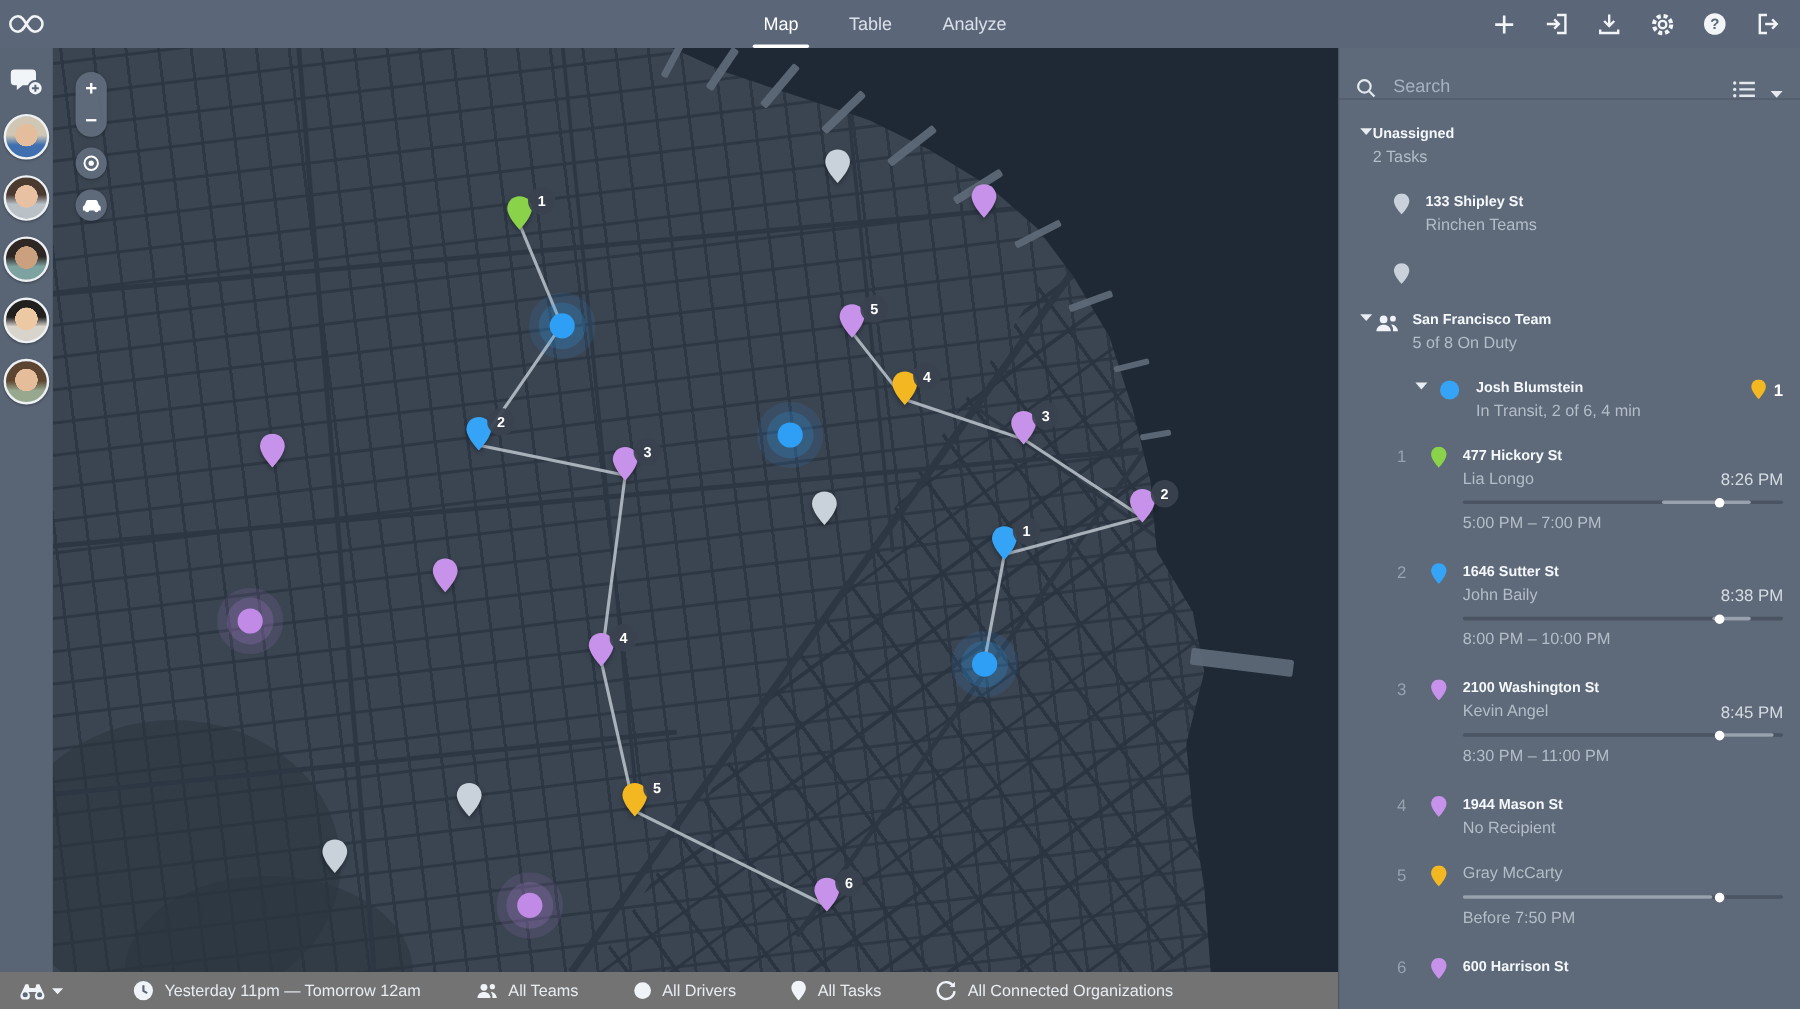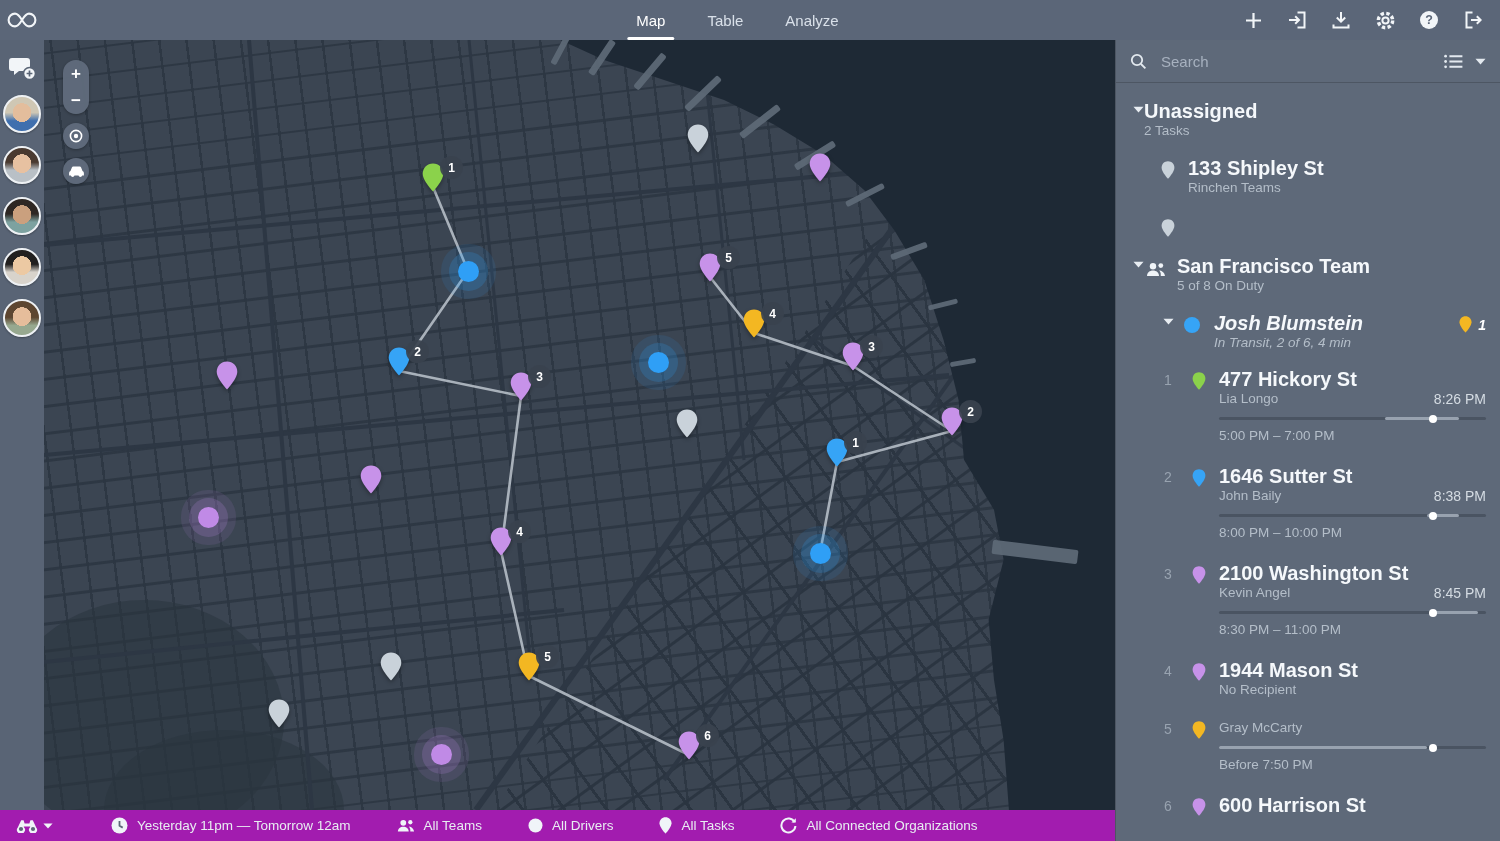--- a/index.html
+++ b/index.html
@@ -42,41 +42,41 @@
   .pier{position:absolute;background:#5e6a77;border-radius:2px;opacity:.92;}
   .pin{position:absolute;width:22px;height:29px;margin-left:-11px;margin-top:-24px;cursor:pointer;z-index:6;filter:drop-shadow(0 2px 2px rgba(0,0,0,.35));}
   .badge{position:absolute;width:23px;height:23px;margin-left:-11px;margin-top:-11px;border-radius:50%;background:rgba(58,66,78,.92);color:#fff;font-size:12px;font-weight:bold;display:flex;align-items:center;justify-content:center;z-index:7;}
   .ddot{position:absolute;width:21px;height:21px;margin-left:-10px;margin-top:-10px;border-radius:50%;z-index:5;cursor:pointer;}
   .controls{position:absolute;left:19px;top:20px;z-index:20;display:flex;flex-direction:column;align-items:center;}
   .zoompill{width:26px;height:54px;border-radius:13px;background:rgba(96,107,124,.96);display:flex;flex-direction:column;align-items:center;justify-content:space-around;color:#fff;box-shadow:0 1px 3px rgba(0,0,0,.3);}
   .zbtn{font-size:17px;font-weight:bold;line-height:1;cursor:pointer;width:100%;text-align:center;}
   .cbtn{width:26px;height:26px;border-radius:50%;background:rgba(96,107,124,.96);margin-top:9px;display:flex;align-items:center;justify-content:center;cursor:pointer;box-shadow:0 1px 3px rgba(0,0,0,.3);}
   
   .rightbar{position:absolute;right:0;top:40px;width:385px;height:801px;background:#5e6979;z-index:55;border-left:1px solid rgba(0,0,0,.18);box-sizing:border-box;display:flex;flex-direction:column;}
-  .searchrow{height:42px;flex:none;display:flex;align-items:center;padding:0 14px;border-bottom:1px solid rgba(0,0,0,.18);}
+  .searchrow{height:42px;flex:none;display:flex;align-items:flex-end;padding:0 14px;border-bottom:1px solid rgba(0,0,0,.18);}
   .searchrow input{flex:1;background:transparent;border:none;outline:none;color:#eef2f6;font-size:15px;font-family:"Liberation Sans",sans-serif;margin-left:12px;}
   .searchrow input::placeholder{color:#a7b1bf;}
   .list{flex:1;overflow:hidden;padding-top:10px;}
   .row{display:flex;align-items:flex-start;box-sizing:border-box;padding:8px 14px;cursor:pointer;}
   .chev{width:16px;flex:none;display:flex;justify-content:center;padding-top:5px;}
   .col{flex:1;min-width:0;}
-  .t1{font-size:20px;font-weight:bold;color:#f5f8fb;line-height:20px;white-space:nowrap;}
+  .t1{font-size:12px;font-weight:bold;color:#f5f8fb;line-height:20px;white-space:nowrap;}
   .t2{font-size:13.5px;color:#b4bec9;line-height:19px;white-space:nowrap;}
   .line2{display:flex;align-items:center;}
   .eta{margin-left:auto;font-size:14px;color:#d5dce3;}
   .numcell{width:16px;flex:none;text-align:center;color:#98a3b0;font-size:14px;padding-top:3px;}
   .pincell{width:17px;flex:none;display:flex;justify-content:center;padding-top:3px;}
   .slider{position:relative;height:3px;border-radius:2px;background:#4a5462;margin:9px 0 5px 0;}
   .seg{position:absolute;top:0;height:3px;border-radius:2px;background:#98a2af;}
   .knob{position:absolute;top:-2.5px;width:8px;height:8px;border-radius:50%;background:#fff;margin-left:-4px;}
   .win{font-size:13.5px;color:#b4bec9;line-height:18px;padding-top:2px;}
   .flag{margin-left:auto;display:flex;align-items:center;gap:6px;padding-top:3px;}
   .flagn{color:#fff;font-weight:bold;font-size:14px;}
   
-  .bottombar{position:absolute;left:0;bottom:0;width:1115px;height:31px;background:#a21caf;z-index:58;display:flex;color:#e8edf2;font-size:13.5px;}
+  .bottombar{position:absolute;left:0;bottom:0;width:1115px;height:31px;background:#737373;z-index:58;display:flex;color:#e8edf2;font-size:13.5px;}
   .bitem{display:flex;align-items:center;gap:9px;cursor:pointer;white-space:nowrap;}
   .browse{display:flex;align-items:center;gap:5px;padding:0 14px 0 16px;cursor:pointer;}
 </style>
 </head>
 <body>
 
 <div class="topbar">
   <div class="logo">
     <svg width="30" height="18" viewBox="0 0 30 18">
         <path d="M8 2.6c3 0 4.6 2.4 7 6.4 2.4-4 4-6.4 7-6.4a6.4 6.4 0 010 12.8c-3 0-4.6-2.4-7-6.4-2.4 4-4 6.4-7 6.4a6.4 6.4 0 010-12.8z" fill="none" stroke="#f2f5f8" stroke-width="2.1"></path>
@@ -371,21 +371,21 @@
             <path d="M1 14c0-3.3 2.7-5.4 6-5.4s6 2.1 6 5.4z" fill="#f0f4f8"></path>
             <circle cx="14.8" cy="3.6" r="2.4" fill="#f0f4f8"></circle>
             <path d="M13.3 8.2a7 7 0 015.7 5.8h-4.2a7.6 7.6 0 00-1.5-5.8z" fill="#f0f4f8"></path>
           </svg>
         </span>
       <div class="col" style="">
         <div class="t1">San Francisco Team</div>
         <div class="t2">5 of 8 On Duty</div>
         </div>
       </div>
-      <div class="row" style="padding-left: 44px; padding-bottom: 9px; font-style: italic;">
+      <div class="row" style="padding-left: 60px; padding-bottom: 9px;">
         <span class="chev" style="margin-right:8px;">
           <svg width="11" height="7" viewBox="0 0 11 7">
             <path d="M0.5 0.8h10L5.5 6.5z" fill="#e8edf2"></path>
           </svg>
         </span>
       <span style="width:16px;height:16px;border-radius:50%;background:#36a4f6;flex:none;margin-top:4px;margin-right:14px;"></span>
       <div class="col">
           <div class="t1">Josh Blumstein</div>
       <div class="t2">In Transit, 2 of 6, 4 min</div>
         </div>

